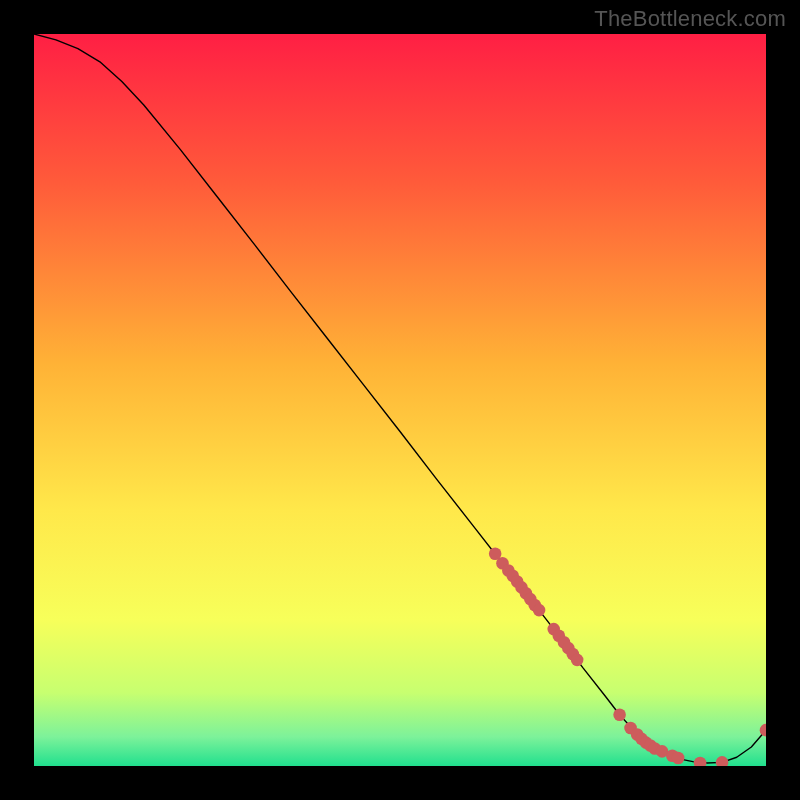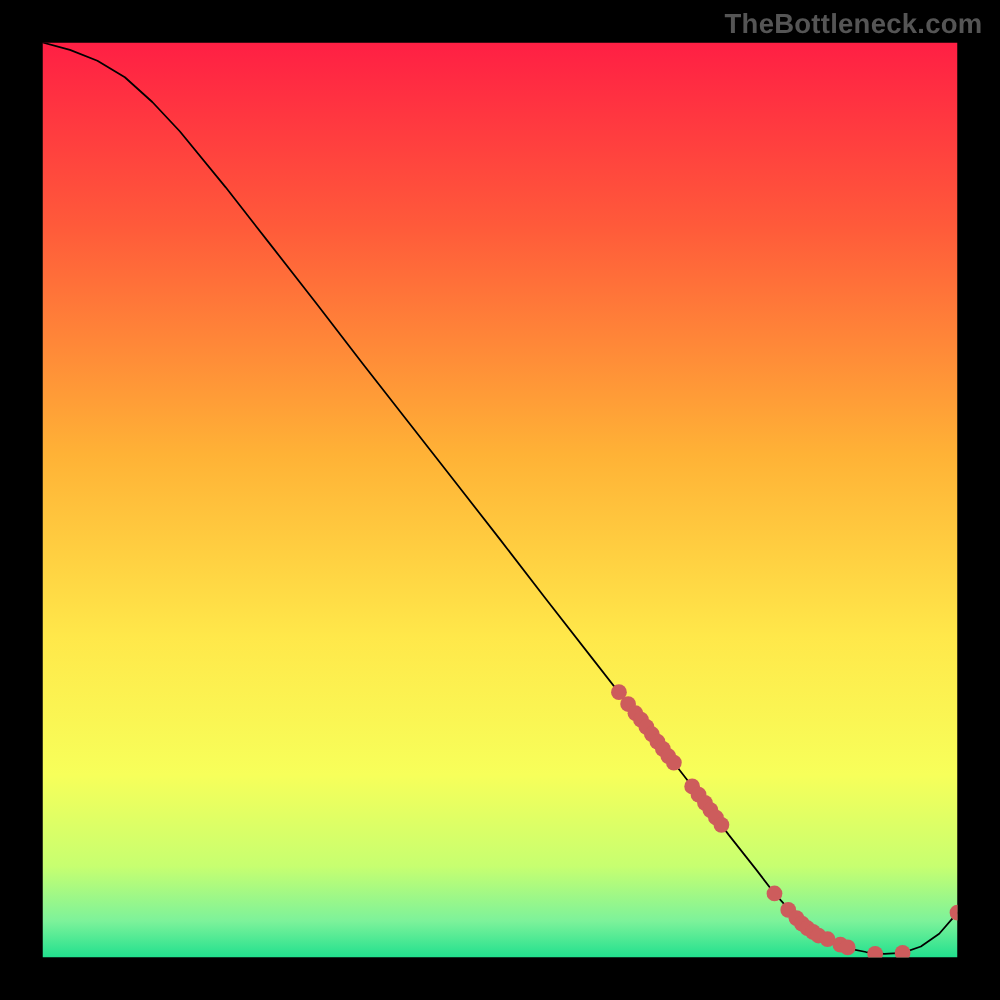--- a/index.html
+++ b/index.html
@@ -16,21 +16,21 @@
     width: 800px;
     height: 800px;
     background: #000;
   }
   .watermark {
     position: absolute;
     top: 6px;
     right: 14px;
     color: #555;
     font-size: 22px;
-    font-weight: 700;
+    font-weight: 400;
     letter-spacing: 0.2px;
     z-index: 10;
     user-select: none;
   }
   svg.chart {
     position: absolute;
     left: 34px;
     top: 34px;
     width: 732px;
     height: 732px;

